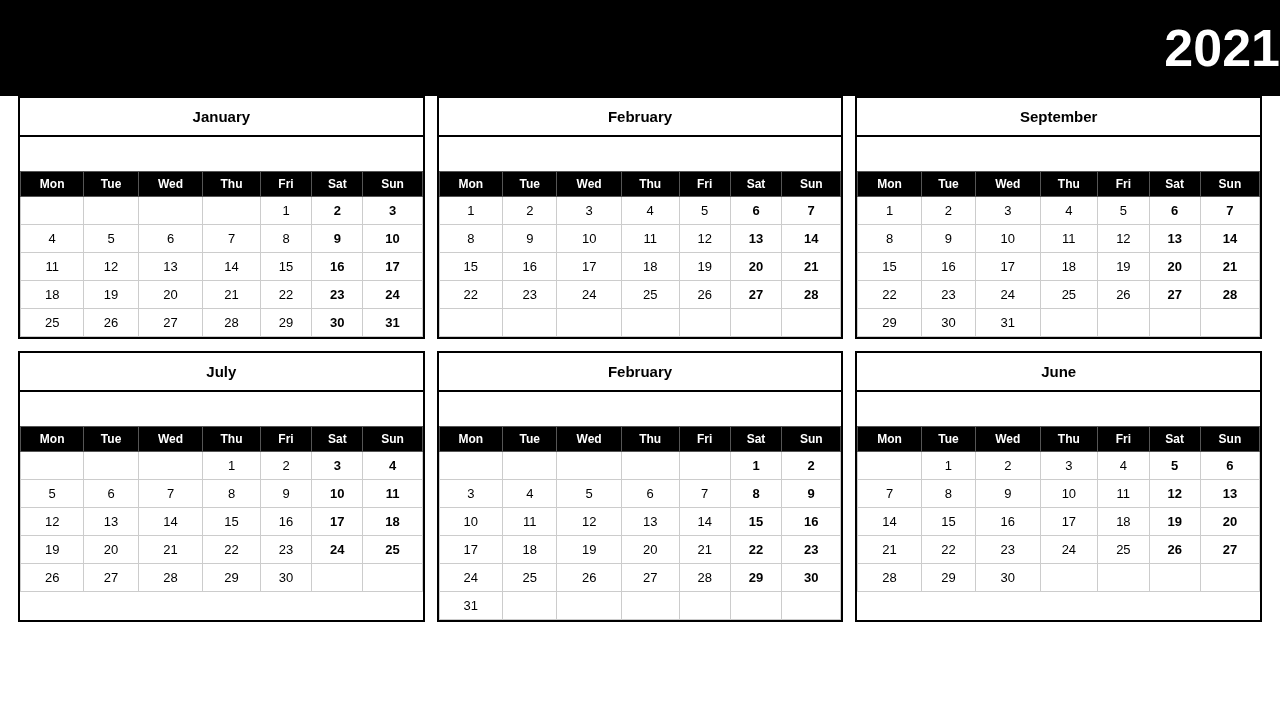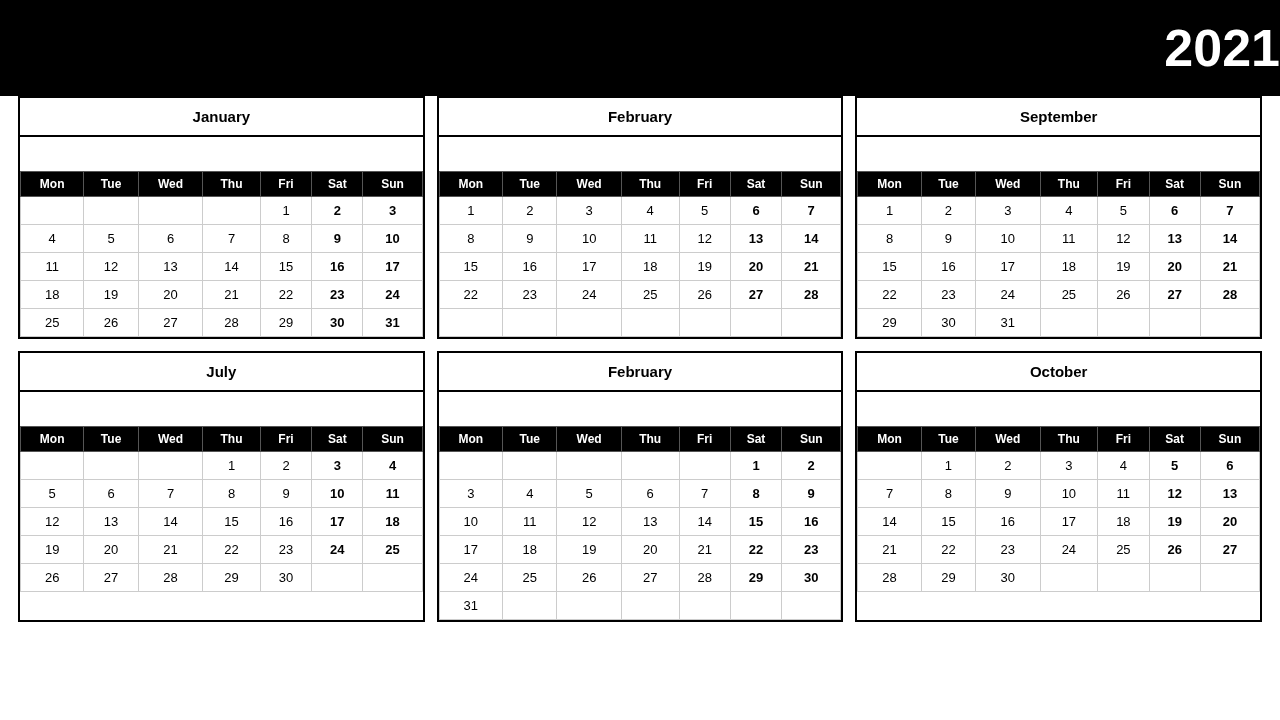--- a/index.html
+++ b/index.html
@@ -386,21 +386,21 @@
             <td></td>
             <td></td>
             <td></td>
             <td class="sat"></td>
             <td class="sun"></td>
           </tr>
         </tbody>
       </table>
     </div>
     <div class="month-block">
-      <div class="month-title">October</div>
+      <div class="month-title">June</div>
       <table class="cal-table">
         <thead>
           <tr>
             <th>Mon</th>
             <th>Tue</th>
             <th>Wed</th>
             <th>Thu</th>
             <th>Fri</th>
             <th>Sat</th>
             <th>Sun</th>

